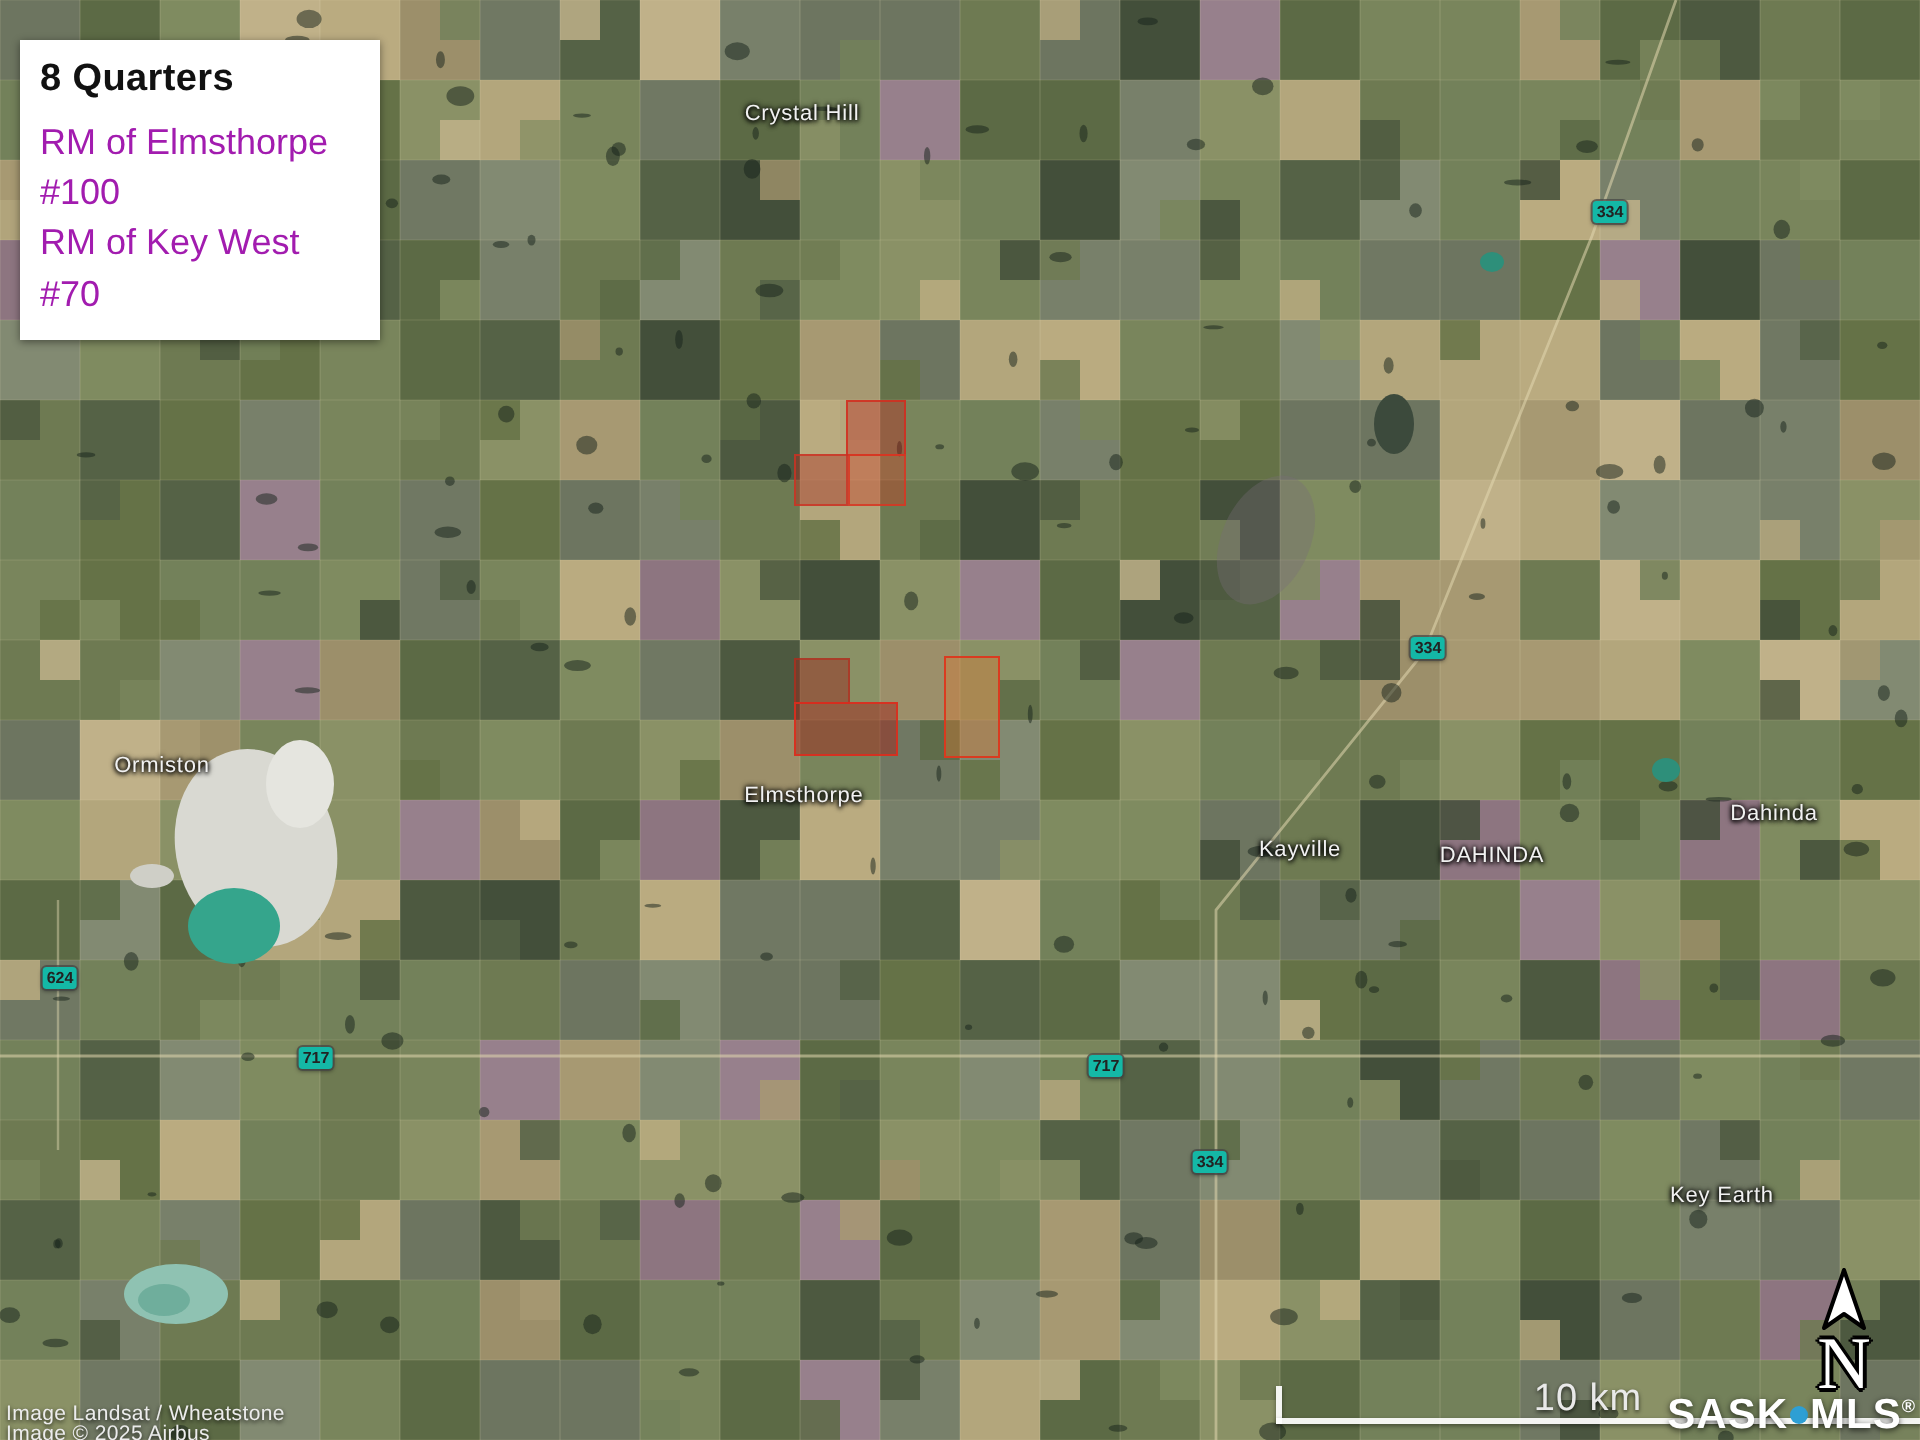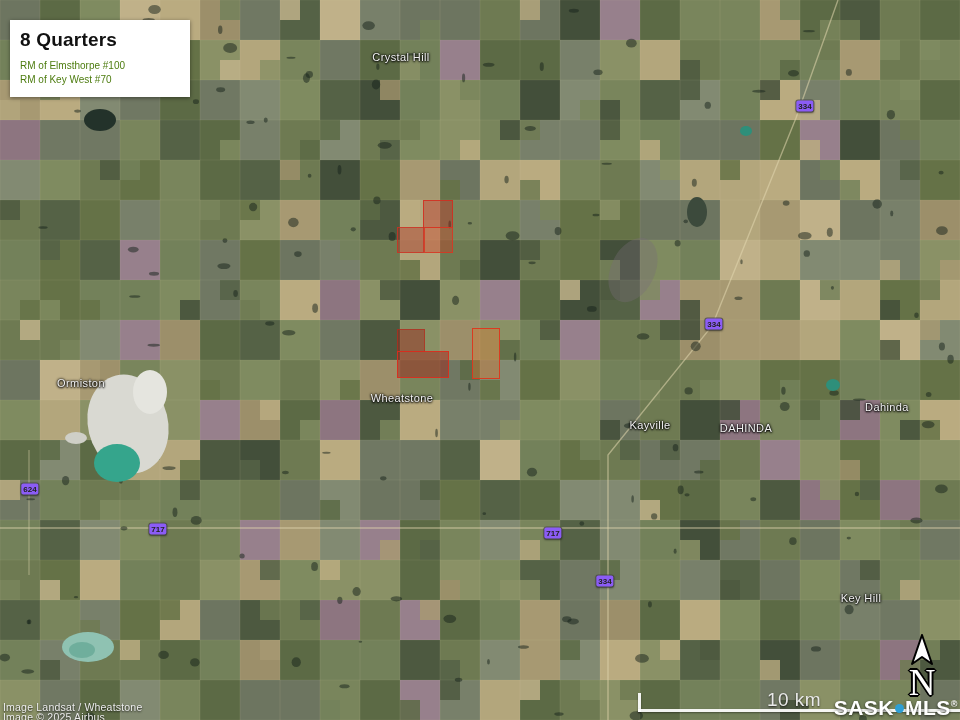--- a/index.html
+++ b/index.html
@@ -2,28 +2,28 @@
 <html><head>
 <meta charset="utf-8">
 <style>
   html,body{margin:0;padding:0;background:#222;}
   #map{position:relative;width:960px;height:720px;overflow:hidden;font-family:"Liberation Sans",sans-serif;cursor:default;}
   #bg{position:absolute;left:0;top:0;width:960px;height:720px;display:block;}
 
   
   .title-card{position:absolute;left:10px;top:8px;width:160px;background:#ffffff;padding:9px 10px 10px 10px;box-shadow:0 1px 4px rgba(0,0,0,.45);margin-top:12px;}
   .title-card h1{margin:0 0 8px 0;font-size:19px;font-weight:bold;color:#111;letter-spacing:.2px;}
-  .title-card .tc-line{font-size:10px;color:#4d7c0f;line-height:1.4;}
+  .title-card .tc-line{font-size:18px;color:#a21caf;line-height:1.4;}
 
   
   .place-label{position:absolute;transform:translate(-50%,-50%);font-size:11px;color:#f1f1f1;letter-spacing:.4px;white-space:nowrap;
     text-shadow:0 0 2px #000,0 0 3px #000,0 1px 2px rgba(0,0,0,.9);margin-left:44px;}
 
   
-  .road-shield{position:absolute;transform:translate(-50%,-50%);background:#8b5cf6;color:#222;font-size:8px;font-weight:bold;
+  .road-shield{position:absolute;transform:translate(-50%,-50%);background:#14b8a6;color:#222;font-size:8px;font-weight:bold;
     line-height:11px;padding:0 2px;border-radius:2px;box-shadow:0 0 0 1px rgba(70,70,70,.7),0 1px 2px rgba(0,0,0,.5);}
 
   
   .parcel{position:absolute;box-sizing:border-box;}
 
   
   .ge-logo{position:absolute;left:8px;top:641px;font-size:31px;color:#e3e3e3;letter-spacing:.5px;
     text-shadow:0 1px 3px rgba(0,0,0,.55);}
   .credit{position:absolute;left:3px;font-size:10.5px;color:#ececec;text-shadow:0 1px 2px rgba(0,0,0,.8);letter-spacing:.2px;}
   .credit.c1{top:683px;margin-top:28px;} .credit.c2{top:701px;}
@@ -875,25 +875,25 @@
       <div class="parcel" style="left: 423px; top: 200px; width: 30px; height: 28px; background: rgba(190, 35, 25, 0.38); border: 1.5px solid rgba(210, 45, 30, 0.85);"></div>
       <div class="parcel" style="left: 397px; top: 227px; width: 27px; height: 26px; background: rgba(170, 45, 30, 0.42); border: 1.5px solid rgba(205, 50, 35, 0.8);"></div>
       <div class="parcel" style="left: 424px; top: 227px; width: 29px; height: 26px; background: rgba(200, 60, 35, 0.4); border: 1.5px solid rgba(215, 55, 35, 0.85);"></div>
       <div class="parcel" style="left: 397px; top: 329px; width: 28px; height: 23px; background: rgba(150, 35, 25, 0.45); border: 1.5px solid rgba(180, 45, 30, 0.7);"></div>
       <div class="parcel" style="left: 397px; top: 351px; width: 52px; height: 27px; background: rgba(160, 35, 25, 0.48); border: 1.5px solid rgba(220, 45, 30, 0.9);"></div>
       <div class="parcel" style="left: 472px; top: 328px; width: 28px; height: 51px; background: rgba(220, 120, 50, 0.38); border: 1.5px solid rgba(220, 55, 30, 0.95);"></div>
     </div>
   <div id="labels">
       <div class="place-label" style="left: 357px; top: 57px;">Crystal Hill</div>
       <div class="place-label" style="left: 37px; top: 383px;">Ormiston</div>
-      <div class="place-label" style="left: 358px; top: 398px;">Wheatstone</div>
+      <div class="place-label" style="left: 358px; top: 398px;">Elmsthorpe</div>
       <div class="place-label" style="left: 606px; top: 425px;">Kayville</div>
       <div class="place-label" style="left: 702px; top: 428px;">DAHINDA</div>
       <div class="place-label" style="left: 843px; top: 407px;">Dahinda</div>
-      <div class="place-label" style="left: 817px; top: 598px;">Key Hill</div>
+      <div class="place-label" style="left: 817px; top: 598px;">Key Earth</div>
     </div>
   <div id="shields">
       <div class="road-shield" style="left: 805px; top: 106px;">334</div>
       <div class="road-shield" style="left: 714px; top: 324px;">334</div>
       <div class="road-shield" style="left: 30px; top: 489px;">624</div>
       <div class="road-shield" style="left: 158px; top: 529px;">717</div>
       <div class="road-shield" style="left: 553px; top: 533px;">717</div>
       <div class="road-shield" style="left: 605px; top: 581px;">334</div>
     </div>
 

